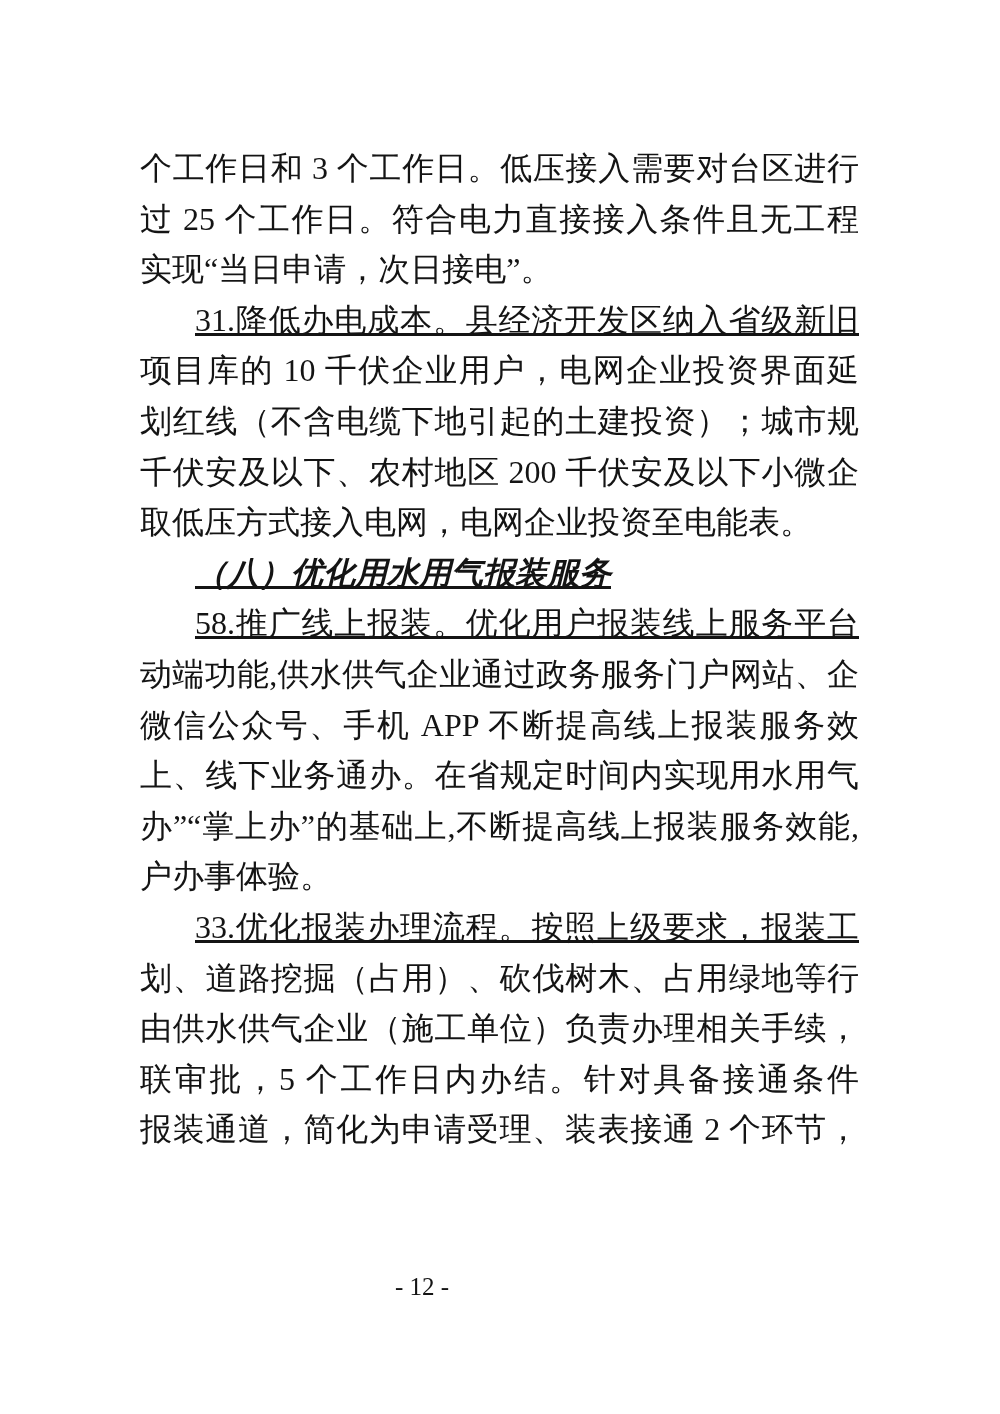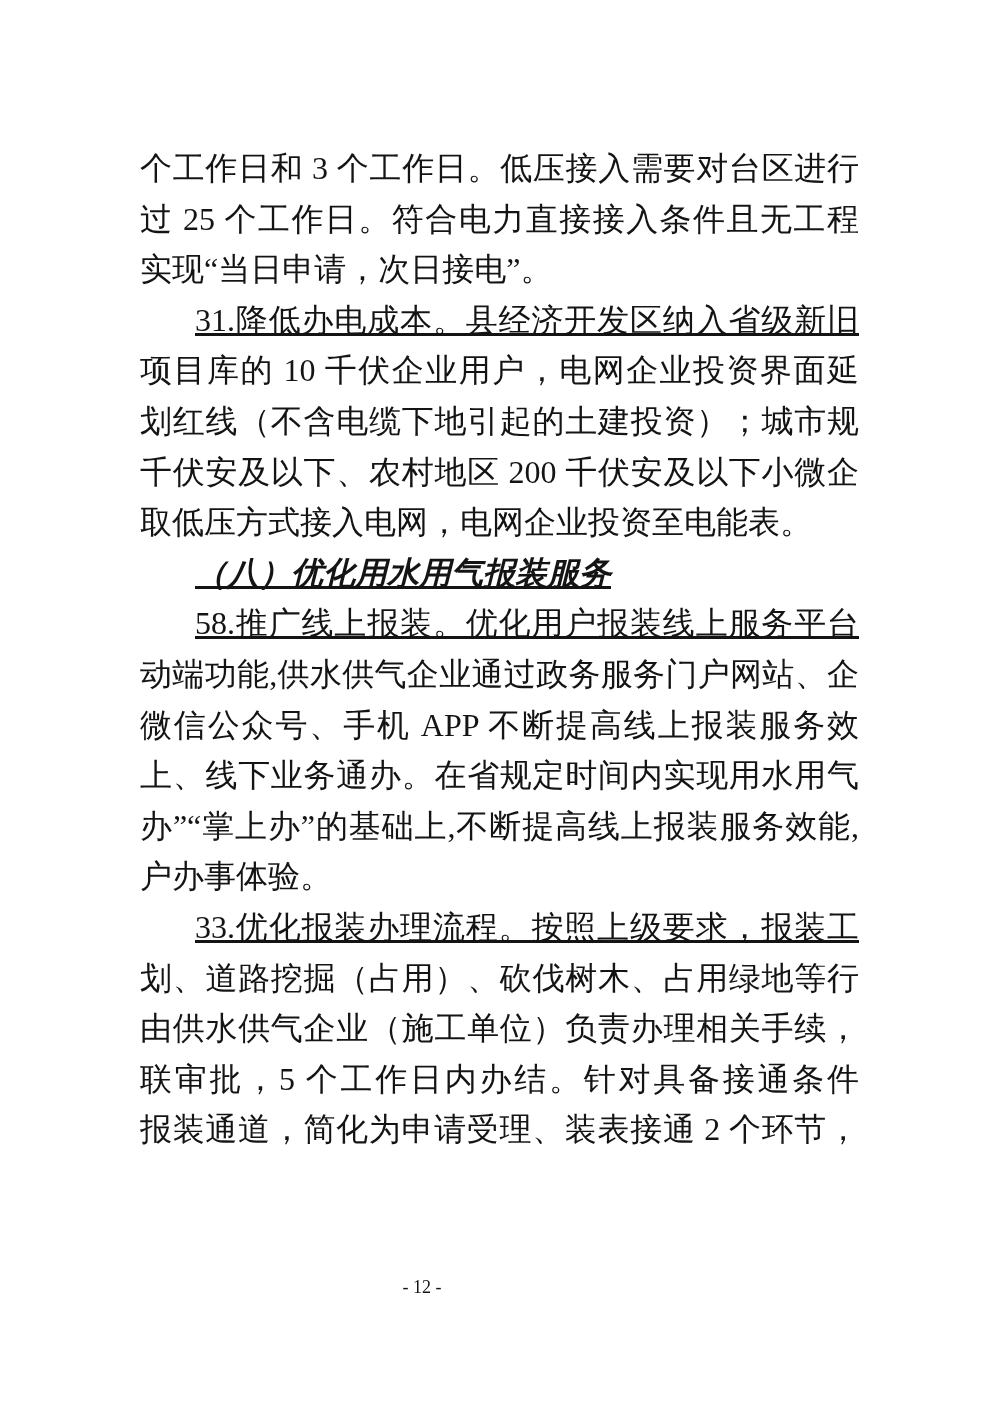--- a/index.html
+++ b/index.html
@@ -33,21 +33,21 @@
     text-align-last:left;
   }
   .ln.ind { text-indent:55px;text-decoration:underline; }
   .ln.bold { font-weight:bold; }
   .ln.kai { font-weight:bold; font-style:italic; }
   .page-number {
     position:absolute;
     top:1272px; left:0;
     width:844px;
     text-align:center;
-    font-size:18px;
+    font-size:25px;
     line-height:30px;
     color:#141414;
     font-family:Liberation Serif, serif;
   }
 </style>
 </head>
 <body>
 
 <div class="page">
 

